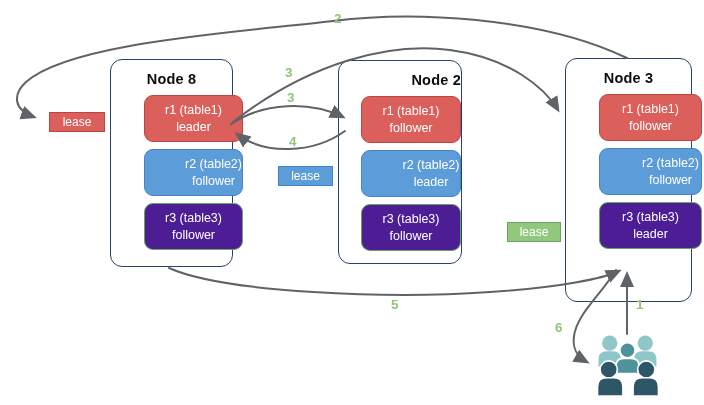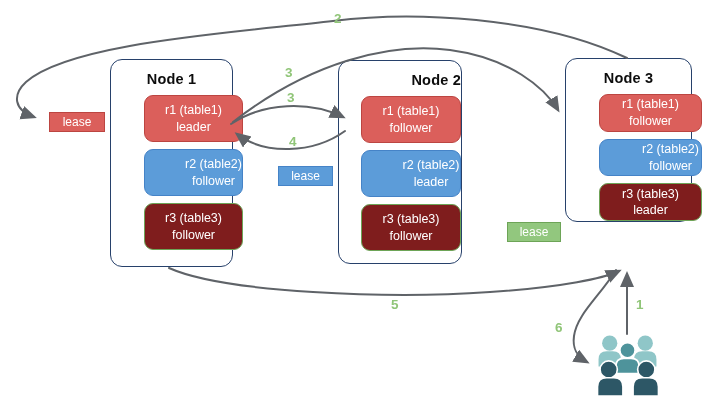--- a/index.html
+++ b/index.html
@@ -10,34 +10,34 @@
   }
   
   .node {
     position:absolute; box-sizing:border-box;
     background:#ffffff; border:1.6px solid #27416b; border-radius:12px;
     display:flex; flex-direction:column; align-items:center;
     z-index:2;
   }
   .node1 { left:110px; top:59px;  width:123px; height:208px; }
   .node2 { left:338px; top:60px;  width:124px; height:204px;align-items:flex-end; }
-  .node3 { left:565px; top:58px;  width:127px; height:164px; }
+  .node3 { left:565px; top:58px;  width:127px; height:244px; }
   .node-title {
     font-size:14.5px; font-weight:bold; color:#0d0d0d;
     margin:11px 0 1px 0; letter-spacing:0.2px;
   }
   .rep {
     width:calc(100% - 22px); height:47px; box-sizing:border-box;
     border-radius:9px; margin-top:7px;
     display:flex; flex-direction:column; align-items:center; justify-content:center;
     color:#ffffff; font-size:12.5px; line-height:1.32; text-align:center;margin-left:44px;
   }
   .rep-red   { background:#db5f5b; border:1.5px solid #bc4541; }
   .rep-blue  { background:#5c9cd9; border:1.5px solid #4583c7;padding-left:40px; }
-  .rep-green { background:#7f1d1d; border:1.5px solid #6da457; }
+  .rep-green { background:#4c1d95; border:1.5px solid #6da457; }
   
   .lease {
     position:absolute; box-sizing:border-box; z-index:3;
     display:flex; align-items:center; justify-content:center;
     color:#ffffff; font-size:12px; border-radius:0;
   }
   .lease-red   { left:49px;  top:112px; width:56px; height:20px; background:#db5f5b; border:1.5px solid #bc4541; }
   .lease-blue  { left:278px; top:166px; width:55px; height:20px; background:#5c9cd9; border:1.5px solid #4583c7; }
   .lease-green { left:507px; top:222px; width:54px; height:20px; background:#92c77e; border:1.5px solid #6da457; }
   
@@ -55,21 +55,21 @@
   
   .arrows { position:absolute; left:0; top:0; z-index:5; pointer-events:none; }
   .users  { position:absolute; left:595px; top:333px; z-index:4; }
 </style>
 </head>
 <body>
 
 <div class="canvas">
 
   <div class="node node1">
-    <div class="node-title">Node 1</div>
+    <div class="node-title">Node 8</div>
     <div class="rep rep-red">
       <span>r1 (table1)</span>
       <span>leader</span>
     </div>
     <div class="rep rep-blue">
       <span>r2 (table2)</span>
       <span>follower</span>
     </div>
     <div class="rep rep-green">
       <span>r3 (table3)</span>

